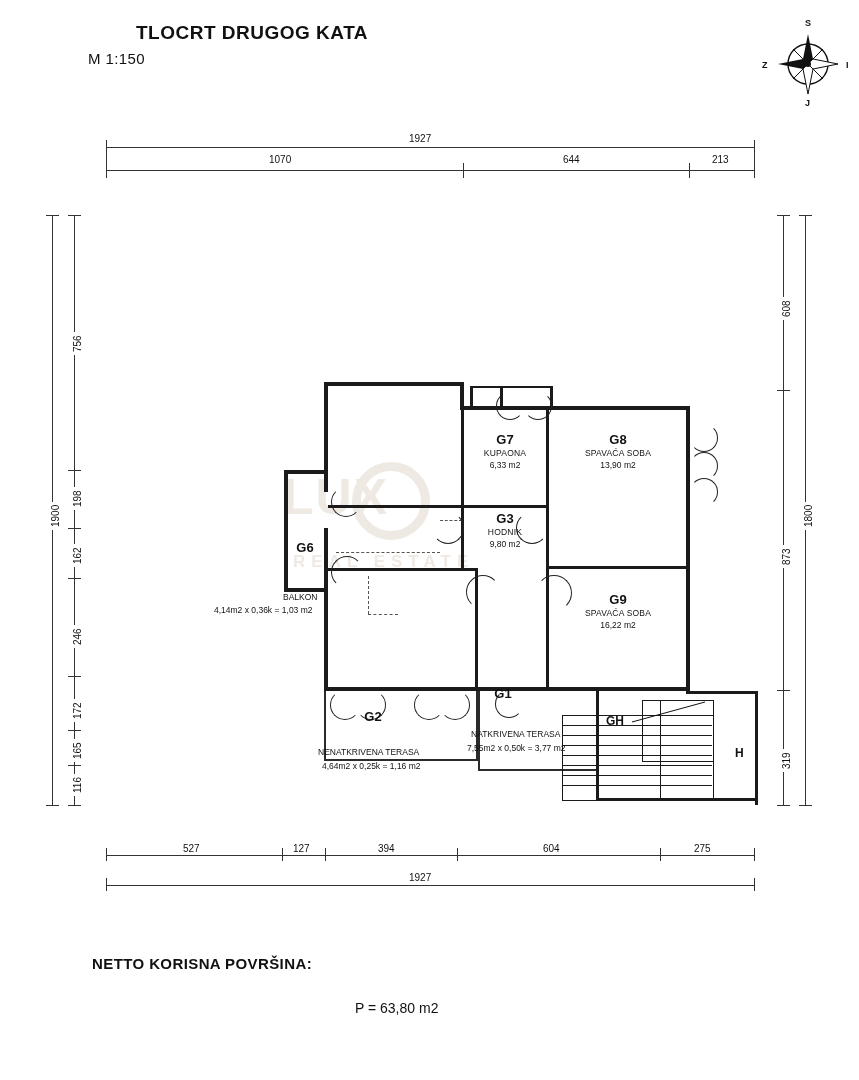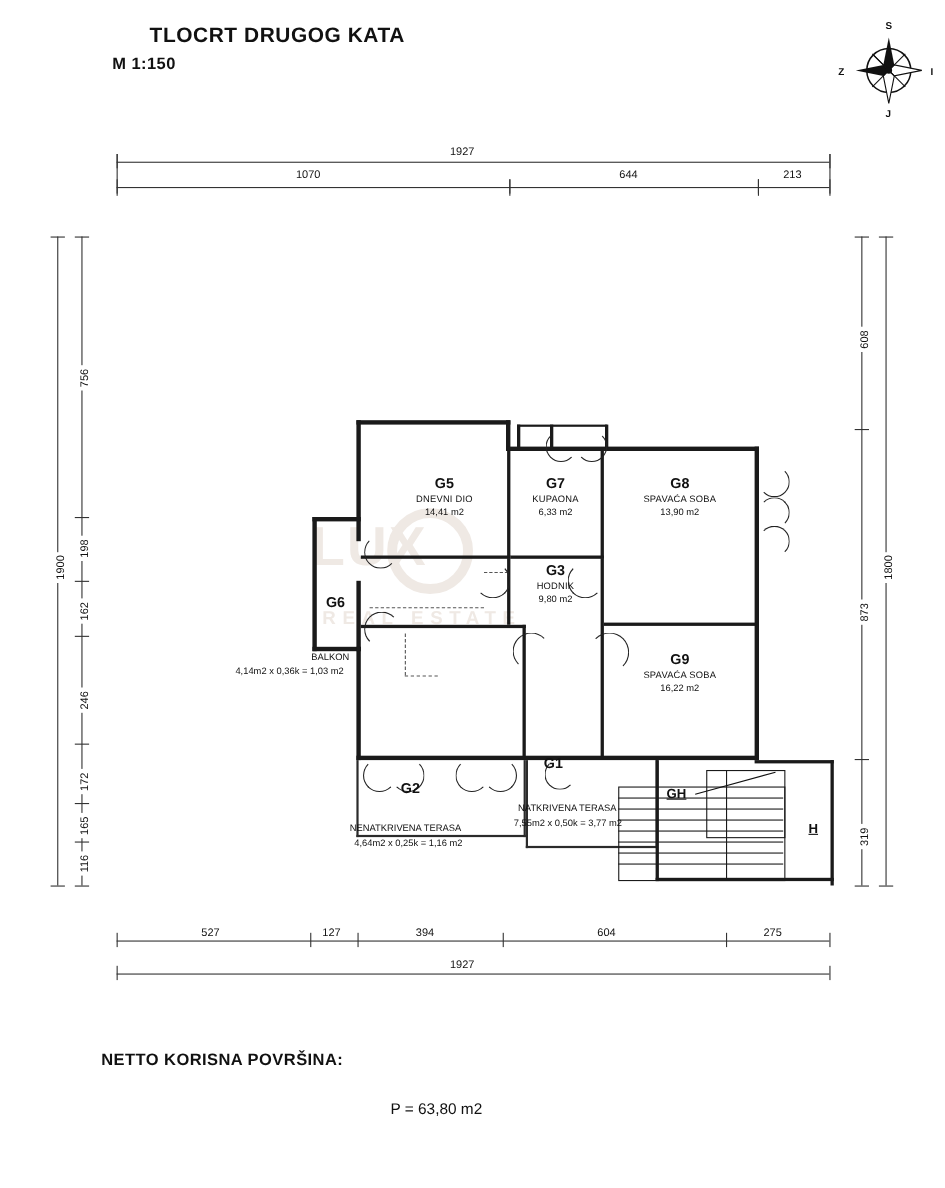--- a/index.html
+++ b/index.html
@@ -24,24 +24,24 @@
     position: absolute;
     left: 88px;
     top: 22px;
     font-size: 19px;
     font-weight: bold;
     letter-spacing: 0.5px;
     margin-left: 48px;
   }
   .subtitle {
     position: absolute;
-    left: 102px;
+    left: 88px;
     top: 50px;
     font-size: 15px;
-    font-weight: bold;
+    font-weight: normal;
     letter-spacing: 0.4px;
   }
 
   
   .compass {
     position: absolute;
     left: 762px;
     top: 18px;
     width: 92px;
     height: 92px;
@@ -181,21 +181,20 @@
 
   .smalltext {
     position: absolute;
     font-size: 8.5px;
     white-space: nowrap;
   }
   .gh {
     position: absolute;
     font-size: 12px;
     font-weight: bold;
-    text-decoration: underline;
   }
 </style>
 </head>
 <body>
 
 <div id="page">
 
   <div class="title">TLOCRT DRUGOG KATA</div>
   <div class="subtitle">M 1:150</div>
 
@@ -373,25 +372,20 @@
   <div class="door" style="left:440px; top:690px; width:28px; height:28px; border-color:transparent; border-right-color:#222; border-bottom-color:#222;"></div>
   <div class="door" style="left:330px; top:690px; width:28px; height:28px; border-color:transparent; border-left-color:#222; border-bottom-color:#222;"></div>
   <div class="door" style="left:356px; top:690px; width:28px; height:28px; border-color:transparent; border-right-color:#222; border-bottom-color:#222;"></div>
   <div class="door" style="left:495px; top:690px; width:26px; height:26px; border-color:transparent; border-left-color:#222; border-bottom-color:#222;"></div>
   <div class="door" style="left:496px; top:392px; width:26px; height:26px; border-color:transparent; border-left-color:#222; border-bottom-color:#222;"></div>
   <div class="door" style="left:524px; top:392px; width:26px; height:26px; border-color:transparent; border-right-color:#222; border-bottom-color:#222;"></div>
   <div class="door" style="left:690px; top:424px; width:26px; height:26px; border-color:transparent; border-right-color:#222; border-bottom-color:#222;"></div>
   <div class="door" style="left:690px; top:452px; width:26px; height:26px; border-color:transparent; border-right-color:#222; border-top-color:#222;"></div>
   <div class="door" style="left:690px; top:478px; width:26px; height:26px; border-color:transparent; border-right-color:#222; border-top-color:#222;"></div>
 
-  <div class="room" style="left:356px; top:432px; width:96px;">
-    <div class="code">G5</div>
-    <div class="nm">DNEVNI DIO</div>
-    <div class="ar">14,41 m2</div>
-  </div>
 
   <div class="room" style="left:463px; top:432px; width:84px;">
     <div class="code">G7</div>
     <div class="nm">KUPAONA</div>
     <div class="ar">6,33 m2</div>
   </div>
 
   <div class="room" style="left:551px; top:432px; width:134px;">
     <div class="code">G8</div>
     <div class="nm">SPAVAĆA SOBA</div>

